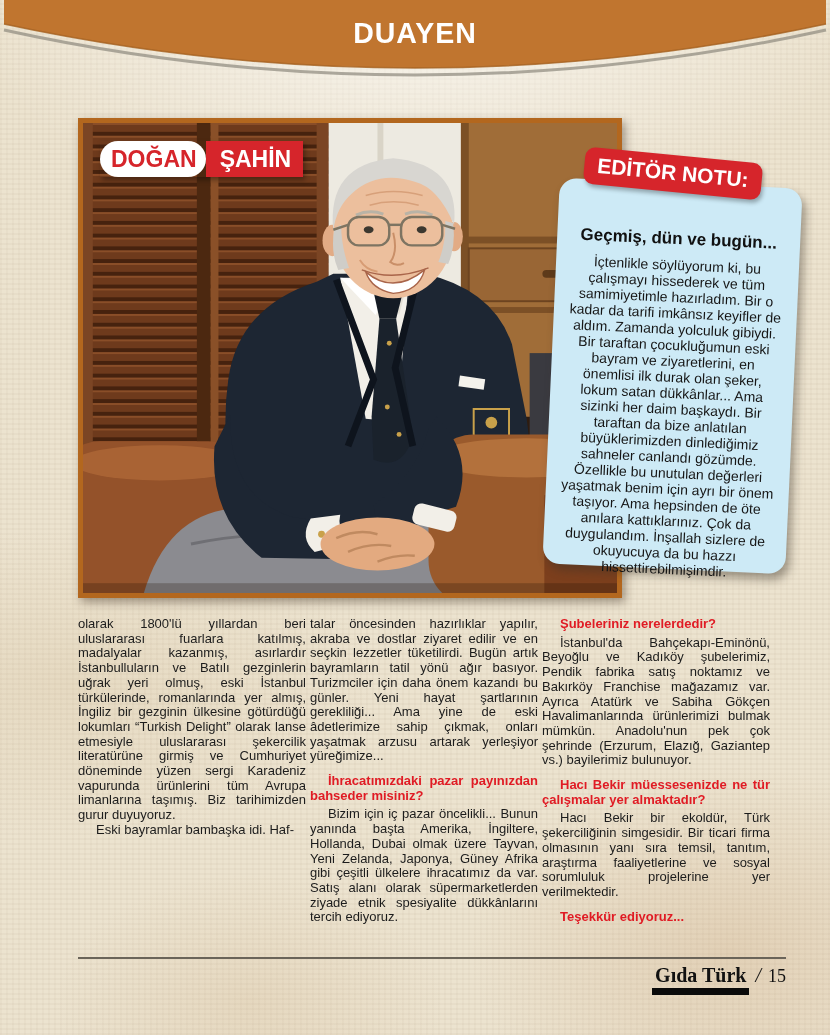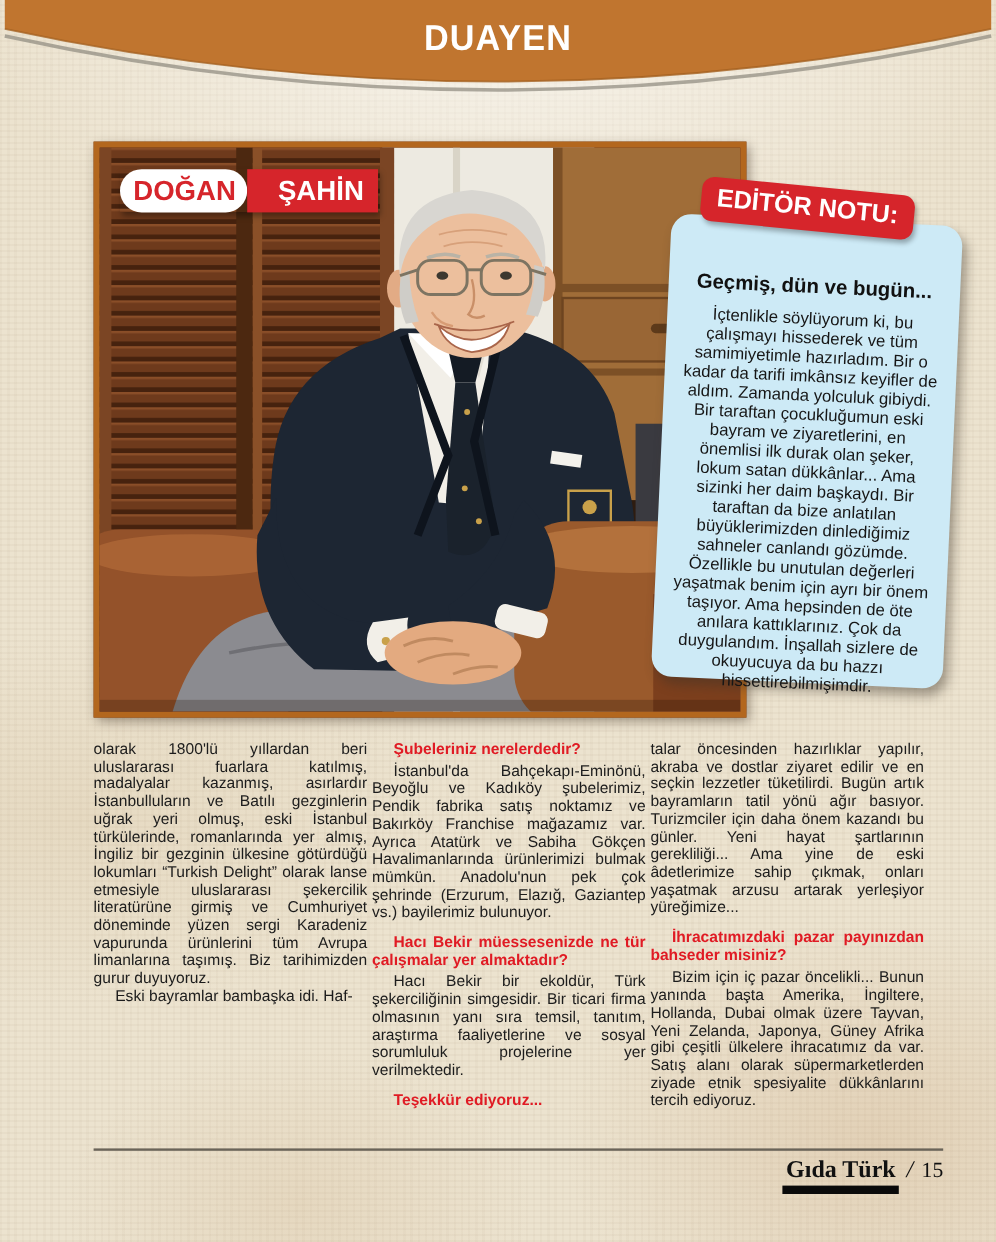--- a/index.html
+++ b/index.html
@@ -33,21 +33,21 @@
     border:5px solid #b3671e;background:#6e3a1c;
     box-shadow:3px 4px 9px rgba(60,45,30,.45);
   }
   .photo-frame svg{display:block;}
   .name-badge{
     position:absolute;left:100px;top:141px;display:flex;
     font-weight:bold;font-size:23px;line-height:1;
     box-shadow:2px 3px 5px rgba(0,0,0,.35);
   }
   .name-badge .first{background:#fff;color:#d6252b;padding:7px 9px 6px 11px;border-radius:18px;}
-  .name-badge .last{background:#d6252b;color:#fff;padding:7px 12px 6px 26px;}
+  .name-badge .last{background:#d6252b;color:#fff;padding:7px 12px 6px 14px;}
   
   .editor-note{
     position:absolute;left:551px;top:183px;width:243px;height:386px;
     background:#cdeaf6;border-radius:17px;
     transform:rotate(2.6deg);
     box-shadow:4px 6px 10px rgba(60,50,40,.45);
     box-sizing:border-box;padding:46px 14px 12px 14px;
   }
   .editor-pill{
     position:absolute;left:584px;top:155px;
@@ -244,31 +244,31 @@
     <p class="editor-body">İçtenlikle söylüyorum ki, bu çalışmayı hissederek ve tüm samimiyetimle hazırladım. Bir o kadar da tarifi imkânsız keyifler de aldım. Zamanda yolculuk gibiydi. Bir taraftan çocukluğumun eski bayram ve ziyaretlerini, en önemlisi ilk durak olan şeker, lokum satan dükkânlar... Ama sizinki her daim başkaydı. Bir taraftan da bize anlatılan büyüklerimizden dinlediğimiz sahneler canlandı gözümde. Özellikle bu unutulan değerleri yaşatmak benim için ayrı bir önem taşıyor. Ama hepsinden de öte anılara kattıklarınız. Çok da duygulandım. İnşallah sizlere de okuyucuya da bu hazzı hissettirebilmişimdir.</p>
   </div>
   <div class="editor-pill">EDİTÖR NOTU:</div>
 
   <div class="columns">
     <div class="col">
       <p class="p">olarak 1800'lü yıllardan beri uluslararası fuarlara katılmış, madalyalar kazanmış, asırlardır İstanbulluların ve Batılı gezginlerin uğrak yeri olmuş, eski İstanbul türkülerinde, romanlarında yer almış, İngiliz bir gezginin ülkesine götürdüğü lokumları “Turkish Delight” olarak lanse etmesiyle uluslararası şekercilik literatürüne girmiş ve Cumhuriyet döneminde yüzen sergi Karadeniz vapurunda ürünlerini tüm Avrupa limanlarına taşımış. Biz tarihimizden gurur duyuyoruz.</p>
       <p class="p indent">Eski bayramlar bambaşka idi. Haf-</p>
     </div>
     <div class="col">
+      <p class="p">talar öncesinden hazırlıklar yapılır, akraba ve dostlar ziyaret edilir ve en seçkin lezzetler tüketilirdi. Bugün artık bayramların tatil yönü ağır basıyor. Turizmciler için daha önem kazandı bu günler. Yeni hayat şartlarının gerekliliği... Ama yine de eski âdetlerimize sahip çıkmak, onları yaşatmak arzusu artarak yerleşiyor yüreğimize...</p>
+      <p class="q">İhracatımızdaki pazar payınızdan bahseder misiniz?</p>
+      <p class="p indent">Bizim için iç pazar öncelikli... Bunun yanında başta Amerika, İngiltere, Hollanda, Dubai olmak üzere Tayvan, Yeni Zelanda, Japonya, Güney Afrika gibi çeşitli ülkelere ihracatımız da var. Satış alanı olarak süpermarketlerden ziyade etnik spesiyalite dükkânlarını tercih ediyoruz.</p>
+    </div>
+    <div class="col">
       <p class="q">Şubeleriniz nerelerdedir?</p>
       <p class="p indent">İstanbul'da Bahçekapı-Eminönü, Beyoğlu ve Kadıköy şubelerimiz, Pendik fabrika satış noktamız ve Bakırköy Franchise mağazamız var. Ayrıca Atatürk ve Sabiha Gökçen Havalimanlarında ürünlerimizi bulmak mümkün. Anadolu'nun pek çok şehrinde (Erzurum, Elazığ, Gaziantep vs.) bayilerimiz bulunuyor.</p>
       <p class="q">Hacı Bekir müessesenizde ne tür çalışmalar yer almaktadır?</p>
       <p class="p indent">Hacı Bekir bir ekoldür, Türk şekerciliğinin simgesidir. Bir ticari firma olmasının yanı sıra temsil, tanıtım, araştırma faaliyetlerine ve sosyal sorumluluk projelerine yer verilmektedir.</p>
       <p class="q">Teşekkür ediyoruz...</p>
     </div>
-    <div class="col">
-      <p class="p">talar öncesinden hazırlıklar yapılır, akraba ve dostlar ziyaret edilir ve en seçkin lezzetler tüketilirdi. Bugün artık bayramların tatil yönü ağır basıyor. Turizmciler için daha önem kazandı bu günler. Yeni hayat şartlarının gerekliliği... Ama yine de eski âdetlerimize sahip çıkmak, onları yaşatmak arzusu artarak yerleşiyor yüreğimize...</p>
-      <p class="q">İhracatımızdaki pazar payınızdan bahseder misiniz?</p>
-      <p class="p indent">Bizim için iç pazar öncelikli... Bunun yanında başta Amerika, İngiltere, Hollanda, Dubai olmak üzere Tayvan, Yeni Zelanda, Japonya, Güney Afrika gibi çeşitli ülkelere ihracatımız da var. Satış alanı olarak süpermarketlerden ziyade etnik spesiyalite dükkânlarını tercih ediyoruz.</p>
-    </div>
   </div>
 
   <div class="footer">
     <div class="footer-rule"></div>
     <div class="footer-line">
       <span class="mag">Gıda Türk</span><span class="sep">/</span>
       <span class="num">15</span>
     </div>
   </div>
 

